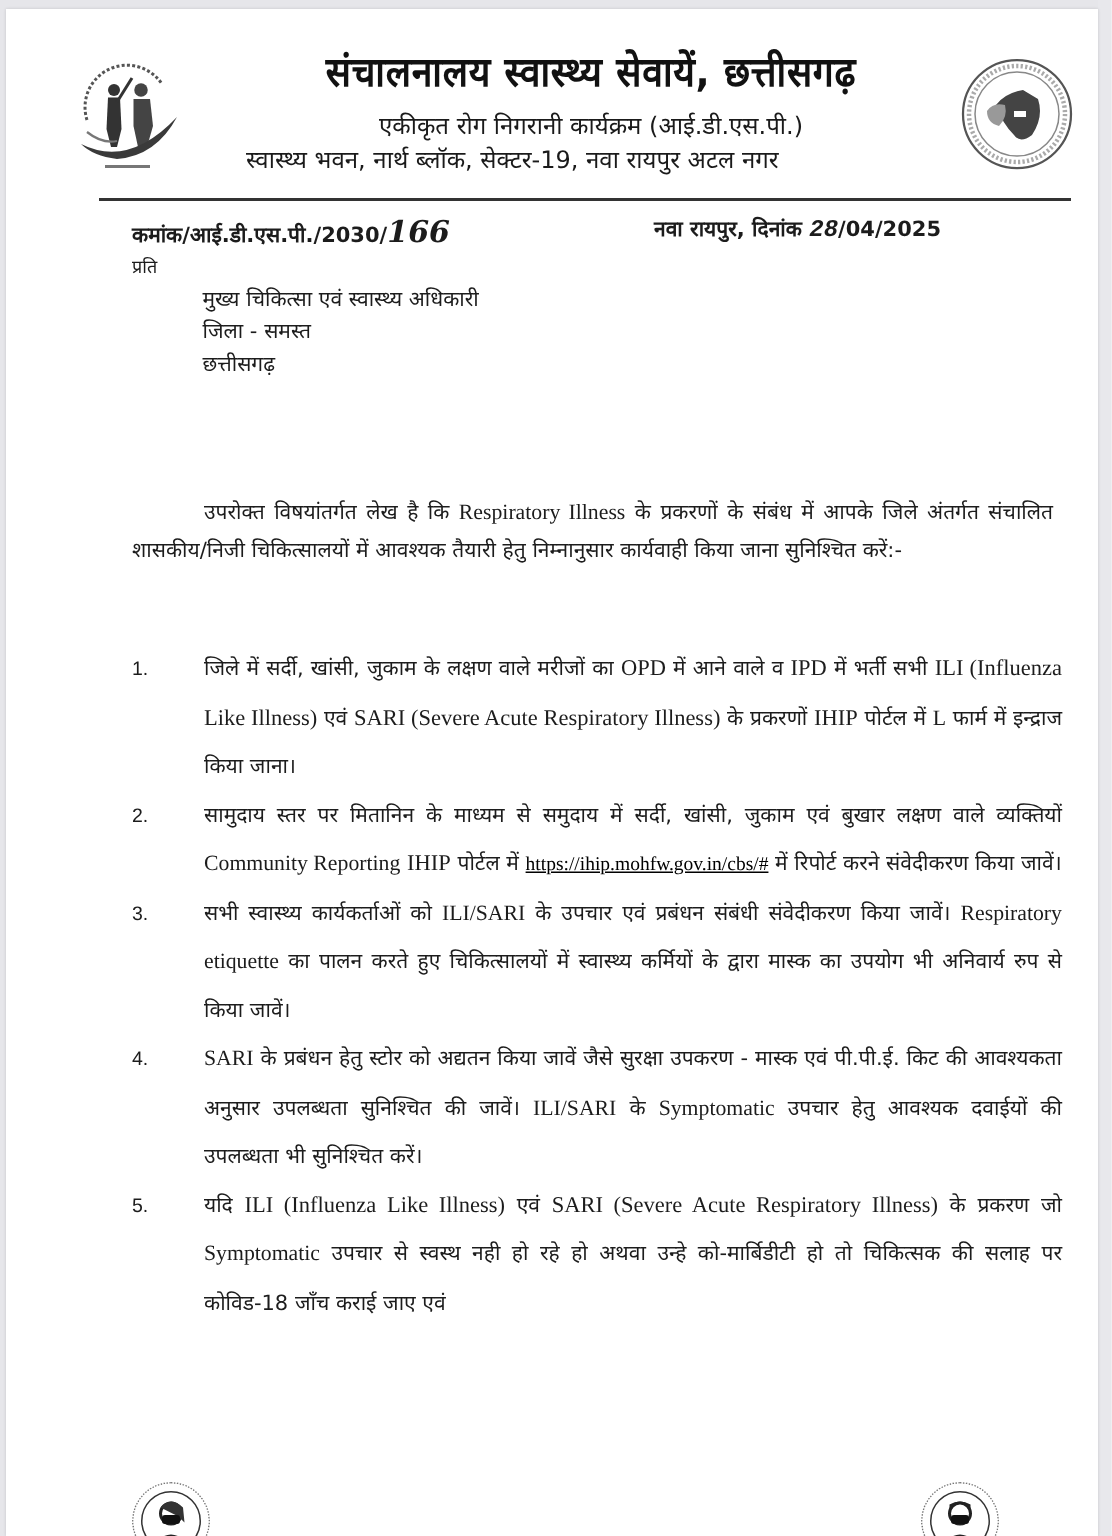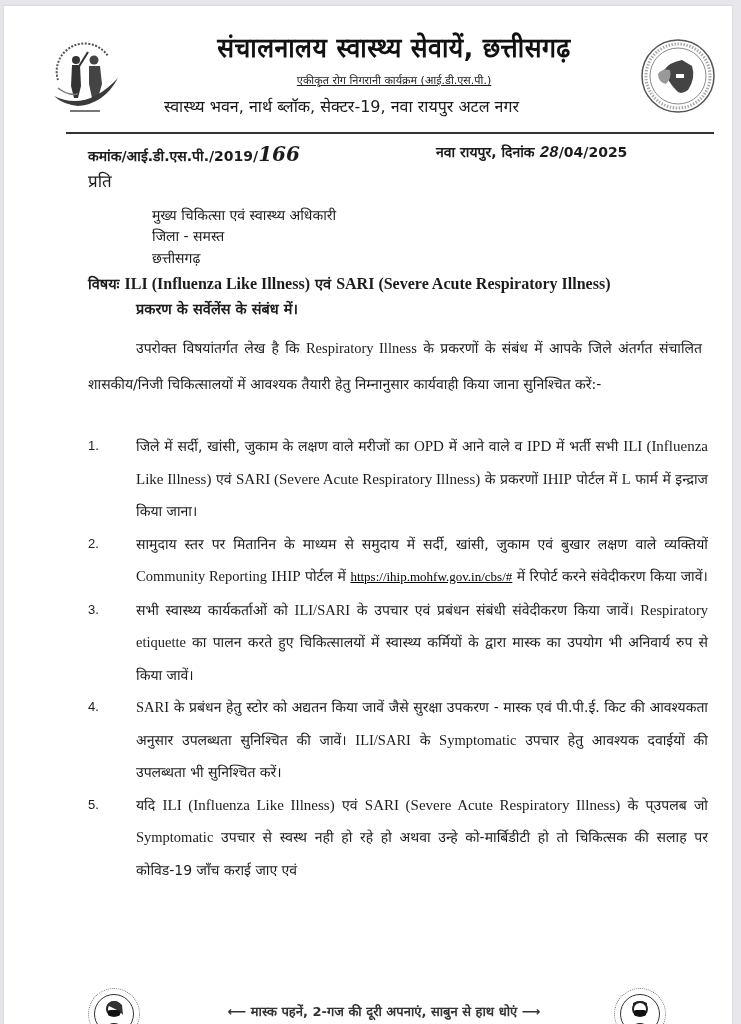--- a/index.html
+++ b/index.html
@@ -23,48 +23,48 @@
   
   .logo-left { position: absolute; left: 44px; top: 32px; width: 76px; height: 78px; }
   .logo-right { position: absolute; left: 636px; top: 32px; width: 76px; height: 76px; }
   .lh-title {
     position: absolute; left: 160px; top: 22px; width: 460px; text-align: center;
     font-size: 27px; font-weight: bold; letter-spacing: 0.5px; color: #111;
     transform: scaleX(0.92); transform-origin: center;
   }
   .lh-sub1 {
     position: absolute; left: 160px; top: 66px; width: 460px; text-align: center;
-    font-size: 11px; color: #1a1a1a; text-decoration: underline;
+    font-size: 16px; color: #1a1a1a;
   }
   .lh-sub2 {
     position: absolute; left: 160px; top: 89px; width: 460px; text-align: left;
     font-size: 16px; color: #1a1a1a;
   }
   .lh-rule {
     position: absolute; left: 62px; top: 126px; width: 648px; height: 2px; background: #333;
   }
   .ref-no { position: absolute; left: 84px; top: 136px; font-size: 14px; font-weight: bold; }
   .ref-no .handwritten { font-family: "DejaVu Serif", serif; font-style: italic; font-size: 20px; }
   .ref-date { position: absolute; left: 432px; top: 136px; font-size: 14px; font-weight: bold; }
   .ref-date .handwritten { font-family: Liberation Mono, monospace; font-style: italic; font-size: 16px; }
 
-  .prati { position: absolute; left: 84px; top: 163px; font-size: 17px; }
-  .addr { position: absolute; left: 148px; font-size: 14px; margin-top: 16px; }
+  .prati { position: absolute; left: 84px; top: 163px; font-size: 12px; }
+  .addr { position: absolute; left: 131px; font-size: 14px; }
   .addr1 { top: 183px; } .addr2 { top: 204px; } .addr3 { top: 226px; }
 
   .subject {
     position: absolute; left: 84px; top: 265px; width: 620px;
     font-size: 14.5px; font-weight: bold; line-height: 25px;
   }
   .subject .en { font-family: "Liberation Serif", serif; font-size: 16px; }
   .subject .cont { display: block; padding-left: 48px; }
 
   .intro {
     position: absolute; left: 84px; top: 324px; width: 614px;
-    font-size: 14px; line-height: 36px; text-align: justify;
+    font-size: 14px; line-height: 25px; text-align: justify;
   }
   .intro .indent { display: inline-block; width: 48px; }
   .en-s { font-family: "Liberation Serif", serif; font-size: 14.5px; }
   .en-m { font-family: "Liberation Serif", serif; font-size: 15px; }
 
   .list { position: absolute; left: 84px; top: 424px; width: 620px; }
   .item { display: flex; font-size: 14px; line-height: 32.5px; }
   .item .num { width: 48px; flex: none; font-family: "Liberation Sans", sans-serif; font-size: 13px; }
   .item .body { flex: 1; text-align: justify; }
   .link { font-family: "Liberation Serif", serif; font-size: 13px; text-decoration: underline; color: #000000; }
@@ -117,35 +117,31 @@
       <circle cx="38" cy="38" r="32" fill="none" stroke="#aaa" stroke-width="3" stroke-dasharray="1.5 1.5"></circle>
       <path d="M24 32 Q30 24 42 22 L52 28 Q56 40 48 52 Q40 58 36 52 Q28 44 24 32 Z" fill="#444"></path>
       <path d="M18 36 Q22 30 30 32 Q32 40 26 46 Q18 44 18 36 Z" fill="#999"></path>
       <rect x="36" y="36" width="8" height="4" fill="#fff"></rect>
     </svg>
   </div>
 
   <div class="lh-rule"></div>
 
   <div class="ref-no">
-    <span>कमांक/आई.डी.एस.पी./2019/</span><span class="handwritten">166</span>
+    <span>कमांक/आई.डी.एस.पी./2030/</span><span class="handwritten">166</span>
   </div>
   <div class="ref-date">
     <span>नवा रायपुर, दिनांक </span><span class="handwritten">28</span><span>/04/2025</span>
   </div>
 
   <div class="prati">प्रति</div>
   <div class="addr addr1">मुख्य चिकित्सा एवं स्वास्थ्य अधिकारी</div>
   <div class="addr addr2">जिला - समस्त</div>
   <div class="addr addr3">छत्तीसगढ़</div>
 
-  <div class="subject">
-    <span>विषयः </span><span class="en">ILI (Influenza Like Illness)</span><span> एवं </span><span class="en"> SARI (Severe Acute Respiratory Illness)</span>
-    <span class="cont">प्रकरण के सर्वेलेंस के संबंध में।</span>
-  </div>
 
   <div class="intro">
     <span class="indent"></span><span>उपरोक्त विषयांतर्गत लेख है कि </span><span class="en-s">Respiratory Illness</span><span> के प्रकरणों के संबंध में आपके जिले अंतर्गत संचालित शासकीय/निजी चिकित्सालयों में आवश्यक तैयारी हेतु निम्नानुसार कार्यवाही किया जाना सुनिश्चित करें:-</span>
   </div>
 
   <div class="list">
     <div class="item">
       <span class="num">1.</span>
       <span class="body"><span>जिले में सर्दी, खांसी, जुकाम के लक्षण वाले मरीजों का </span><span class="en-m">OPD</span><span> में आने वाले व </span><span class="en-m">IPD</span><span> में भर्ती सभी </span><span class="en-m">ILI (Influenza Like Illness)</span><span> एवं </span><span class="en-m">SARI (Severe Acute Respiratory Illness)</span><span> के प्रकरणों </span><span class="en-m">IHIP</span><span> पोर्टल में </span><span class="en-s">L</span><span> फार्म में इन्द्राज किया जाना।</span></span>
     </div>
@@ -156,36 +152,35 @@
     <div class="item">
       <span class="num">3.</span>
       <span class="body"><span>सभी स्वास्थ्य कार्यकर्ताओं को </span><span class="en-s">ILI/SARI</span><span> के उपचार एवं प्रबंधन संबंधी संवेदीकरण किया जावें। </span><span class="en-s">Respiratory etiquette</span><span> का पालन करते हुए चिकित्सालयों में स्वास्थ्य कर्मियों के द्वारा मास्क का उपयोग भी अनिवार्य रुप से किया जावें।</span></span>
     </div>
     <div class="item">
       <span class="num">4.</span>
       <span class="body"><span class="en-s">SARI</span><span> के प्रबंधन हेतु स्टोर को अद्यतन किया जावें जैसे सुरक्षा उपकरण - मास्क एवं पी.पी.ई. किट की आवश्यकता अनुसार उपलब्धता सुनिश्चित की जावें। </span><span class="en-s">ILI/SARI</span><span> के </span><span class="en-s">Symptomatic</span><span> उपचार हेतु आवश्यक दवाईयों की उपलब्धता भी सुनिश्चित करें।</span></span>
     </div>
     <div class="item">
       <span class="num">5.</span>
-      <span class="body"><span>यदि </span><span class="en-m">ILI (Influenza Like Illness)</span><span> एवं </span><span class="en-m">SARI (Severe Acute Respiratory Illness)</span><span> के प्उपलब जो </span><span class="en-s">Symptomatic</span><span> उपचार से स्वस्थ नही हो रहे हो अथवा उन्हे को-मार्बिडीटी हो तो चिकित्सक की सलाह पर कोविड-19 जाँच कराई जाए एवं</span></span>
+      <span class="body"><span>यदि </span><span class="en-m">ILI (Influenza Like Illness)</span><span> एवं </span><span class="en-m">SARI (Severe Acute Respiratory Illness)</span><span> के प्रकरण जो </span><span class="en-s">Symptomatic</span><span> उपचार से स्वस्थ नही हो रहे हो अथवा उन्हे को-मार्बिडीटी हो तो चिकित्सक की सलाह पर कोविड-18 जाँच कराई जाए एवं</span></span>
     </div>
   </div>
 
   <div class="footer">
     <div class="foot-icon foot-left">
       <div class="inner">
         <svg width="38" height="38" viewBox="0 0 38 38">
           <circle cx="19" cy="14" r="7" fill="none" stroke="#222" stroke-width="2"></circle>
           <path d="M12 10 Q19 2 27 10 L28 20 L24 16" fill="#333"></path>
           <rect x="13" y="15" width="12" height="6" rx="2" fill="#111"></rect>
           <path d="M8 34 Q19 22 30 34 Z" fill="#222"></path>
         </svg>
       </div>
     </div>
-    <div class="foot-text">⟵ मास्क पहनें, 2-गज की दूरी अपनाएं, साबुन से हाथ धोएं ⟶</div>
     <div class="foot-icon foot-right">
       <div class="inner">
         <svg width="38" height="38" viewBox="0 0 38 38">
           <circle cx="19" cy="14" r="7" fill="none" stroke="#222" stroke-width="2"></circle>
           <path d="M12 11 Q19 3 26 11 L26 8 Q19 4 12 8 Z" fill="#222"></path>
           <rect x="13" y="15" width="12" height="6" rx="2" fill="#111"></rect>
           <path d="M8 34 Q19 22 30 34 Z" fill="#222"></path>
         </svg>
       </div>
     </div>

